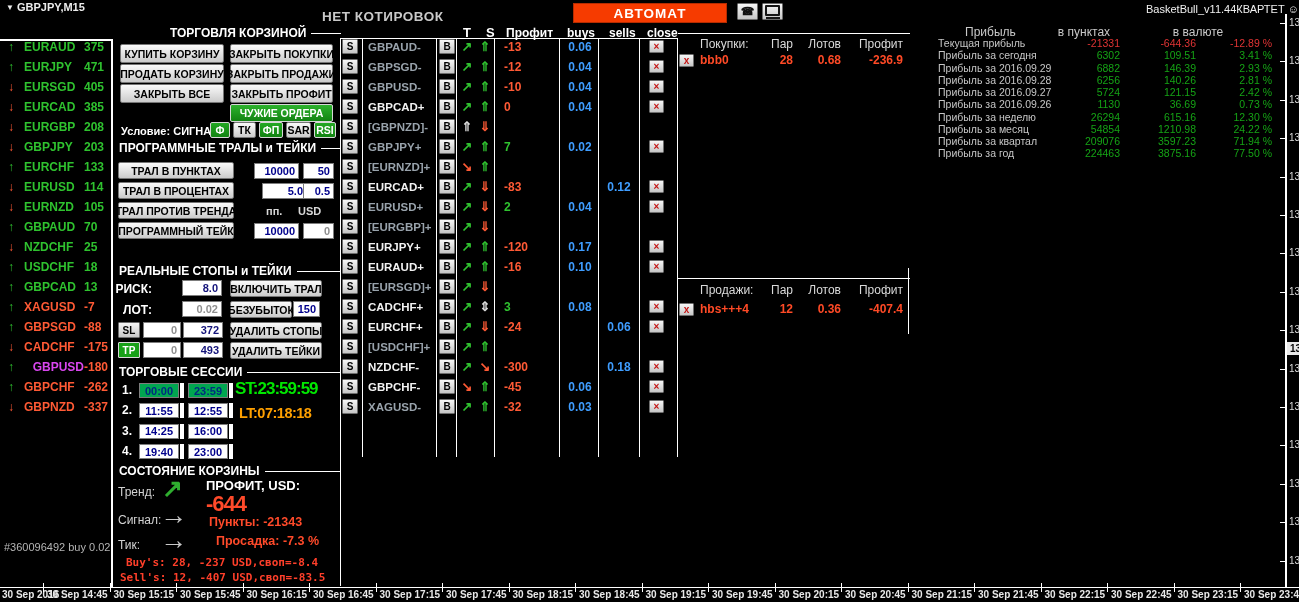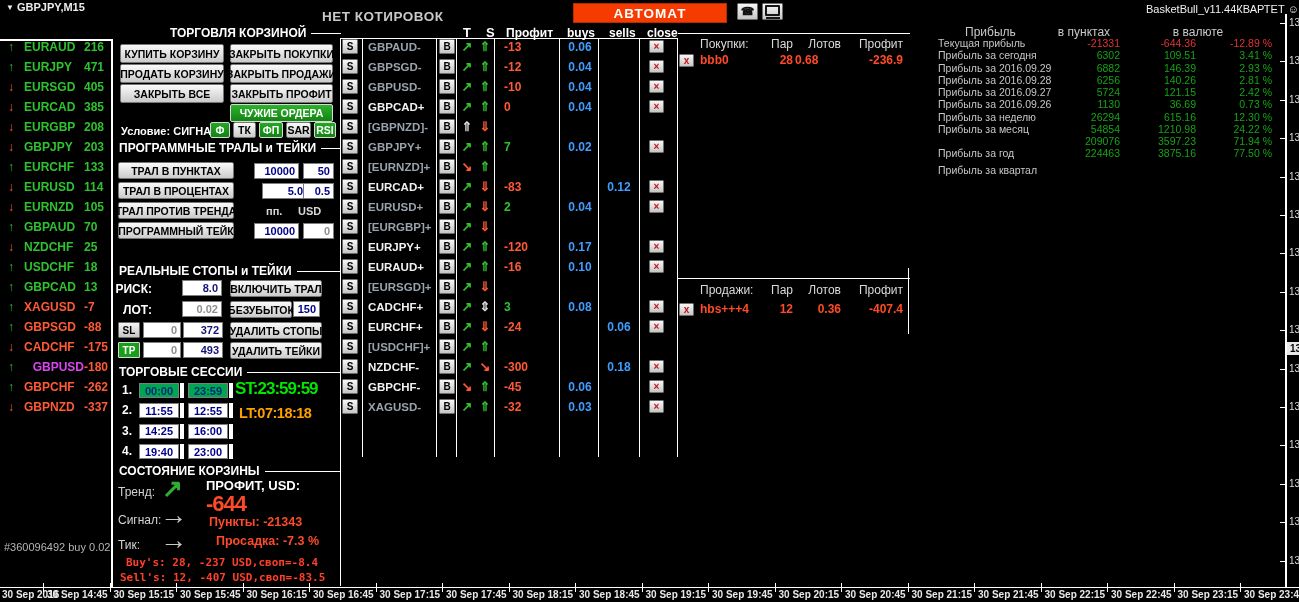--- a/index.html
+++ b/index.html
@@ -198,21 +198,21 @@
 
   <div class="cell" style="left:700px;top:37px;font-size:12px;font-weight:normal;color:#d9d9d9;">Покупки:</div>
   <div class="cell" style="left:745px;top:37px;width:48px;text-align:right;font-size:12px;font-weight:normal;color:#d9d9d9;">Пар</div>
   <div class="cell" style="left:795px;top:37px;width:46px;text-align:right;font-size:12px;font-weight:normal;color:#d9d9d9;">Лотов</div>
   <div class="cell" style="left:845px;top:37px;width:58px;text-align:right;font-size:12px;font-weight:normal;color:#d9d9d9;">Профит</div>
   <div class="sq" style="left:679px;top:54px;width:15px;height:13px;">
       <span class="xmark">x</span>
     </div>
   <div class="cell" style="left:700px;top:53px;font-size:12px;color:#ff4a26;">bbb0</div>
   <div class="cell" style="left:745px;top:53px;width:48px;text-align:right;font-size:12px;color:#ff4a26;">28</div>
-  <div class="cell" style="left:795px;top:53px;width:46px;font-size:12px;color:#ff4a26;">0.68</div>
+  <div class="cell" style="left:795px;top:53px;width:46px;text-align:right;font-size:12px;color:#ff4a26;">0.68</div>
   <div class="cell" style="left:845px;top:53px;width:58px;text-align:right;font-size:12px;color:#ff4a26;">-236.9</div>
 
   <div class="cell" style="left:700px;top:283px;font-size:12px;font-weight:normal;color:#d9d9d9;">Продажи:</div>
   <div class="cell" style="left:745px;top:283px;width:48px;text-align:right;font-size:12px;font-weight:normal;color:#d9d9d9;">Пар</div>
   <div class="cell" style="left:795px;top:283px;width:46px;text-align:right;font-size:12px;font-weight:normal;color:#d9d9d9;">Лотов</div>
   <div class="cell" style="left:845px;top:283px;width:58px;text-align:right;font-size:12px;font-weight:normal;color:#d9d9d9;">Профит</div>
   <div class="sq" style="left:679px;top:303px;width:15px;height:13px;">
       <span class="xmark">x</span>
     </div>
   <div class="cell" style="left:700px;top:302px;font-size:12px;color:#ff4a26;">hbs+++4</div>
@@ -222,21 +222,21 @@
 
   <div class="cell" style="left:965px;top:25px;font-size:12px;font-weight:normal;color:#c9c9c9;">Прибыль</div>
   <div class="cell" style="left:1048px;top:25px;width:72px;text-align:center;font-size:12px;font-weight:normal;color:#c9c9c9;">в пунктах</div>
   <div class="cell" style="left:1124px;top:25px;width:148px;text-align:center;font-size:12px;font-weight:normal;color:#c9c9c9;">в валюте</div>
 
   <div class="abs" style="left:4px;top:541px;font-size:11px;color:#b5b5b5;">#360096492 buy 0.02</div>
 
 <div class="wl-item" style="top: 37px;">
       <div style="width: 16px; color: rgb(47, 194, 47);">↑</div>
       <div style="width: 60px; color: rgb(47, 194, 47);">EURAUD</div>
-      <div style="color: rgb(47, 194, 47);">216</div>
+      <div style="color: rgb(47, 194, 47);">375</div>
     </div>
     <div class="wl-item" style="top: 57px;">
       <div style="width: 16px; color: rgb(47, 194, 47);">↑</div>
       <div style="width: 60px; color: rgb(47, 194, 47);">EURJPY</div>
       <div style="color: rgb(47, 194, 47);">471</div>
     </div>
     <div class="wl-item" style="top: 77px;">
       <div style="width: 16px; color: rgb(255, 90, 53);">↓</div>
       <div style="width: 60px; color: rgb(47, 194, 47);">EURSGD</div>
       <div style="color: rgb(47, 194, 47);">405</div>
@@ -578,21 +578,21 @@
     <div class="cell" style="left: 1124px; top: 98.25px; width: 72px; text-align: right; font-size: 10.5px; font-weight: normal; color: rgb(21, 163, 21);">36.69</div>
     <div class="cell" style="left: 1198px; top: 98.25px; width: 74px; text-align: right; font-size: 10.5px; font-weight: normal; color: rgb(21, 163, 21);">0.73 %</div>
     <div class="cell" style="left: 938px; top: 110.5px; font-size: 10.5px; font-weight: normal; color: rgb(198, 198, 198);">Прибыль за неделю</div>
     <div class="cell" style="left: 1048px; top: 110.5px; width: 72px; text-align: right; font-size: 10.5px; font-weight: normal; color: rgb(21, 163, 21);">26294</div>
     <div class="cell" style="left: 1124px; top: 110.5px; width: 72px; text-align: right; font-size: 10.5px; font-weight: normal; color: rgb(21, 163, 21);">615.16</div>
     <div class="cell" style="left: 1198px; top: 110.5px; width: 74px; text-align: right; font-size: 10.5px; font-weight: normal; color: rgb(21, 163, 21);">12.30 %</div>
     <div class="cell" style="left: 938px; top: 122.75px; font-size: 10.5px; font-weight: normal; color: rgb(198, 198, 198);">Прибыль за месяц</div>
     <div class="cell" style="left: 1048px; top: 122.75px; width: 72px; text-align: right; font-size: 10.5px; font-weight: normal; color: rgb(21, 163, 21);">54854</div>
     <div class="cell" style="left: 1124px; top: 122.75px; width: 72px; text-align: right; font-size: 10.5px; font-weight: normal; color: rgb(21, 163, 21);">1210.98</div>
     <div class="cell" style="left: 1198px; top: 122.75px; width: 74px; text-align: right; font-size: 10.5px; font-weight: normal; color: rgb(21, 163, 21);">24.22 %</div>
-    <div class="cell" style="left: 938px; top: 135px; font-size: 10.5px; font-weight: normal; color: rgb(198, 198, 198); margin-top: 29px;">Прибыль за квартал</div>
+    <div class="cell" style="left: 938px; top: 135px; font-size: 10.5px; font-weight: normal; color: rgb(198, 198, 198);">Прибыль за квартал</div>
     <div class="cell" style="left: 1048px; top: 135px; width: 72px; text-align: right; font-size: 10.5px; font-weight: normal; color: rgb(21, 163, 21);">209076</div>
     <div class="cell" style="left: 1124px; top: 135px; width: 72px; text-align: right; font-size: 10.5px; font-weight: normal; color: rgb(21, 163, 21);">3597.23</div>
     <div class="cell" style="left: 1198px; top: 135px; width: 74px; text-align: right; font-size: 10.5px; font-weight: normal; color: rgb(21, 163, 21);">71.94 %</div>
     <div class="cell" style="left: 938px; top: 147.25px; font-size: 10.5px; font-weight: normal; color: rgb(198, 198, 198);">Прибыль за год</div>
     <div class="cell" style="left: 1048px; top: 147.25px; width: 72px; text-align: right; font-size: 10.5px; font-weight: normal; color: rgb(21, 163, 21);">224463</div>
     <div class="cell" style="left: 1124px; top: 147.25px; width: 72px; text-align: right; font-size: 10.5px; font-weight: normal; color: rgb(21, 163, 21);">3875.16</div>
     <div class="cell" style="left: 1198px; top: 147.25px; width: 74px; text-align: right; font-size: 10.5px; font-weight: normal; color: rgb(21, 163, 21);">77.50 %</div>
     <div class="hline" style="left: 1280px; top: 23px; width: 6px; height: 1px;"></div>
     <div class="cell" style="left: 1289px; top: 17px; width: 10px; overflow: hidden; font-size: 10px; font-weight: normal; color: rgb(220, 220, 220);">13</div>
     <div class="hline" style="left: 1280px; top: 61.4px; width: 6px; height: 1px;"></div>

